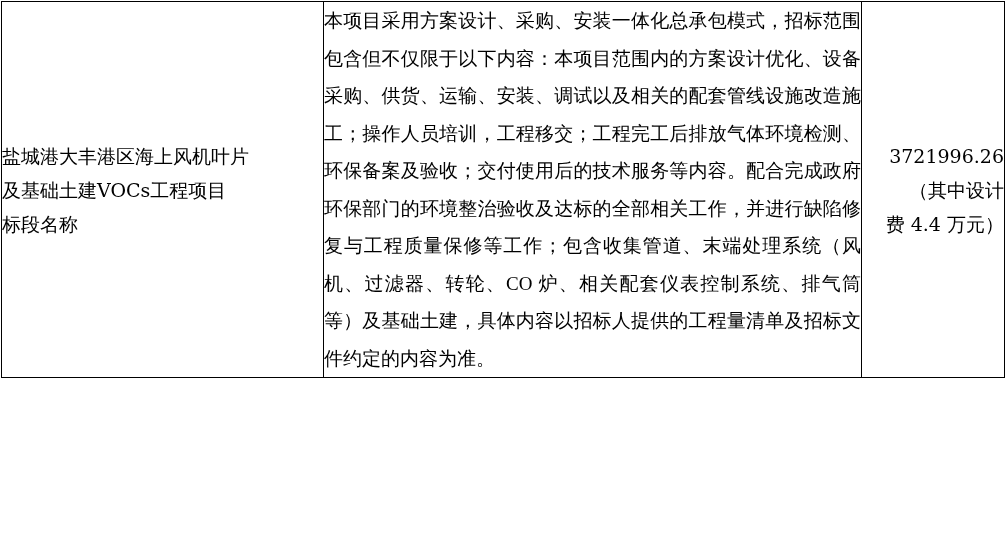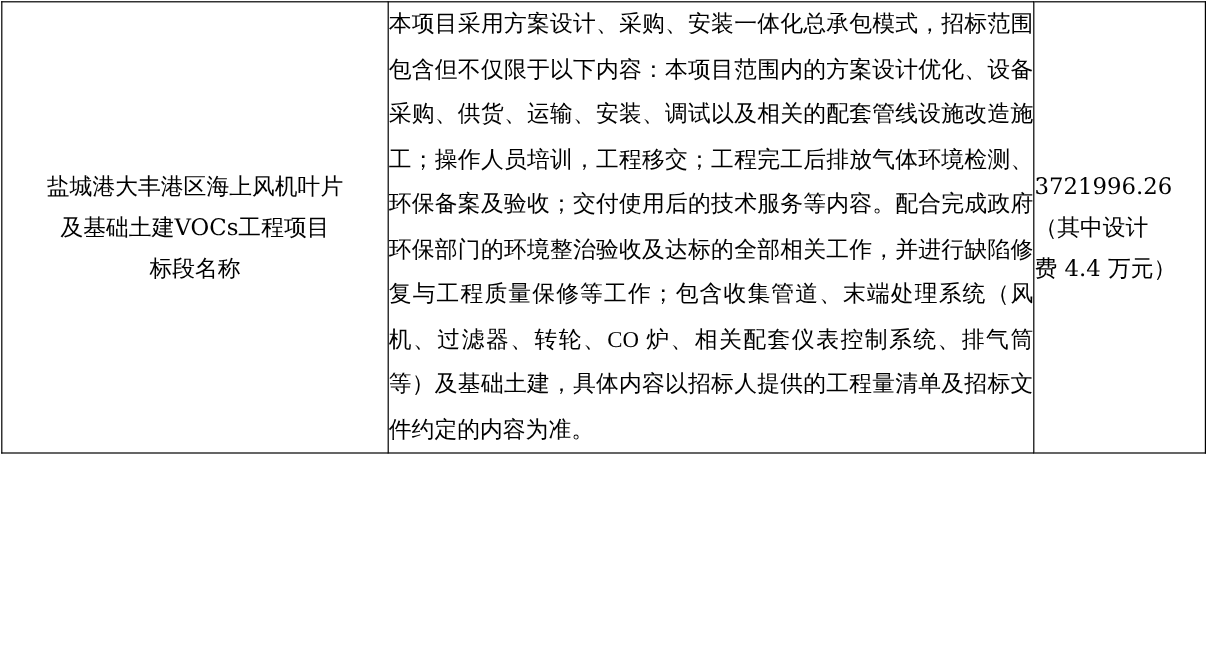--- a/index.html
+++ b/index.html
@@ -40,21 +40,20 @@
     text-align: center;
     font-size: 19px;
     line-height: 30px;
     padding: 14px 6px 14px 6px;
     font-family: "DejaVu Serif", "Liberation Serif", serif;
   }
   .hdr-cell .hdr-line {
     display: block;
   }
   .lot-cell {
-    text-align: center;
     font-size: 19px;
     line-height: 34px;
     padding: 8px 14px;
   }
   .lot-cell .lot-text {
     display: block;
   }
   .underline-seg {
   }
   .body-cell {
@@ -64,21 +63,21 @@
     text-align: justify;
     text-justify: inter-ideograph;
     vertical-align: top;
   }
   .body-cell .body-text {
     display: block;
     text-indent: 0;
     font-family: Liberation Serif, serif;
   }
   .price-cell {
-    text-align: left;
+    text-align: right;
     font-size: 19px;
     line-height: 34px;
     padding: 8px 6px;
   }
   .price-cell .price-line {
     display: block;
   }
 </style>
 </head>
 <body>

